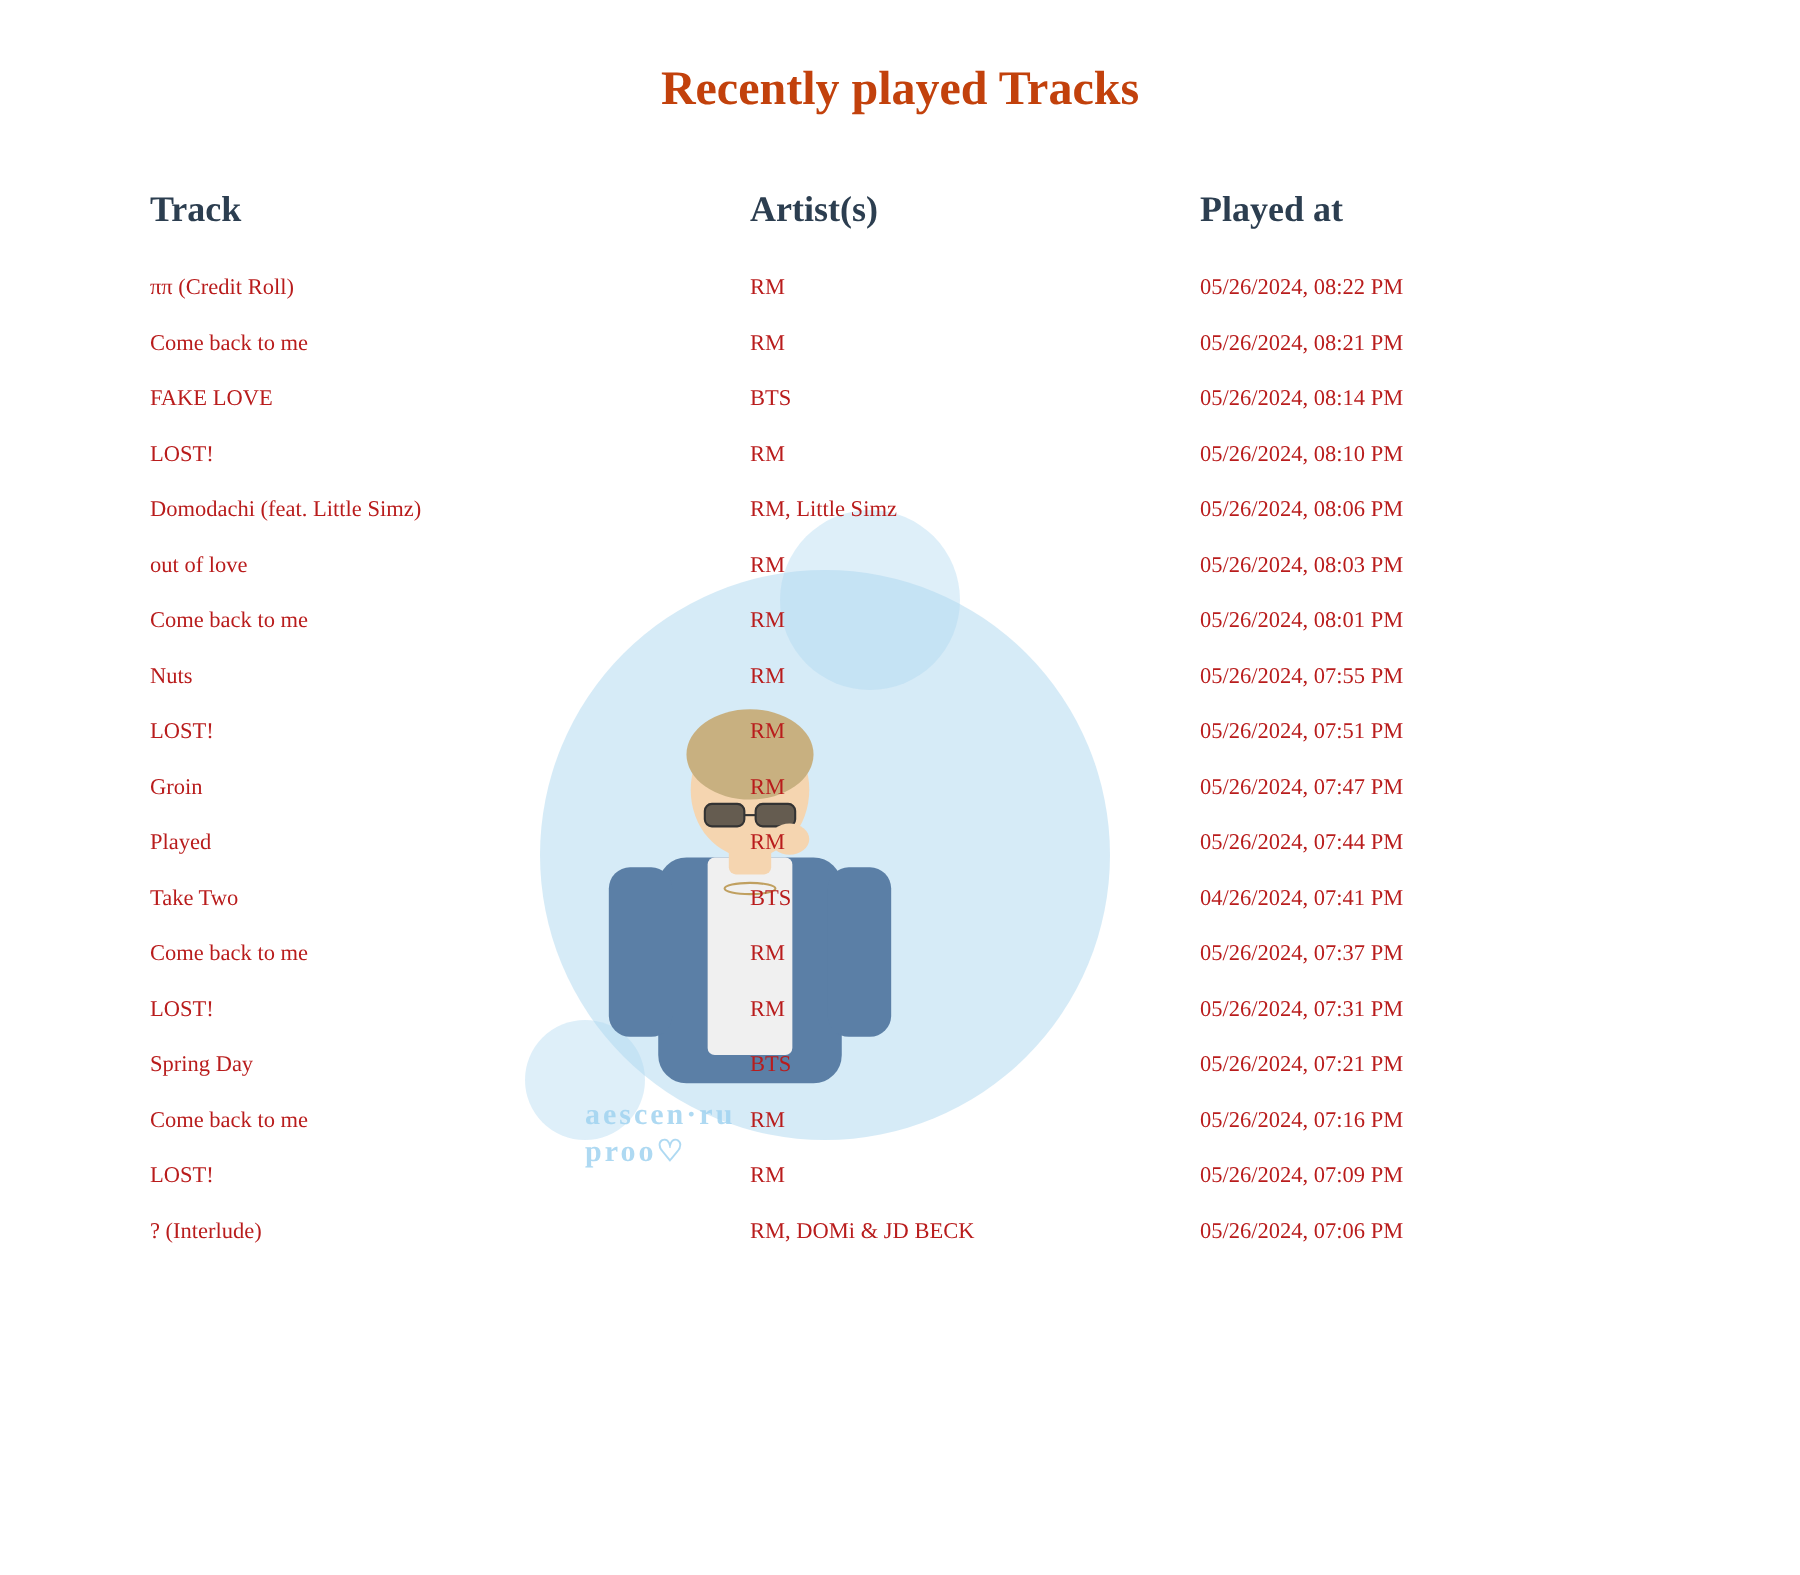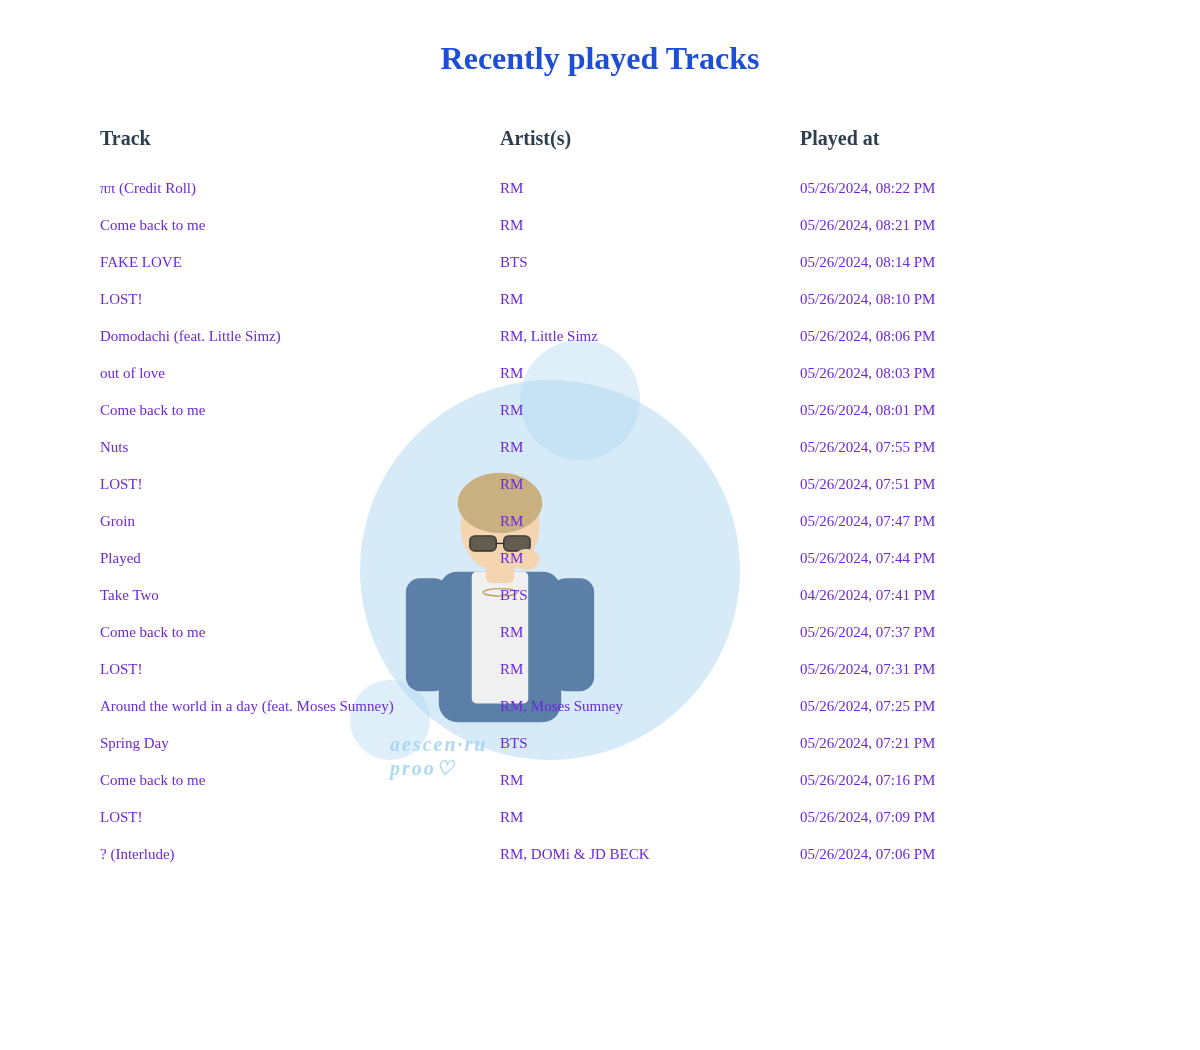--- a/index.html
+++ b/index.html
@@ -21,45 +21,45 @@
     .page-container {
       width: 1200px;
       padding: 40px 100px;
       position: relative;
     }
 
     .page-title {
       text-align: center;
       font-size: 32px;
       font-weight: bold;
-      color: #1d4ed8;
+      color: #c2410c;
       margin-bottom: 40px;
       font-family: Georgia, serif;
     }
 
     .tracks-table {
       width: 100%;
       border-collapse: collapse;
       position: relative;
       z-index: 2;
     }
 
     .tracks-table thead tr th {
       text-align: left;
-      font-size: 20px;
+      font-size: 24px;
       font-weight: bold;
       color: #2c3e50;
       padding: 10px 0 20px 0;
       border-bottom: none;
     }
 
     .tracks-table tbody tr td {
       padding: 10px 0;
       font-size: 15px;
-      color: #6d28d9;
+      color: #b91c1c;
       vertical-align: top;
       border: none;
     }
 
     .col-track {
       width: 40%;
     }
 
     .col-artist {
       width: 30%;
@@ -117,21 +117,20 @@
 
     .wm-text-block {
       position: absolute;
       bottom: 20px;
       left: 50px;
       color: rgba(160, 210, 240, 0.85);
       font-size: 20px;
       font-weight: bold;
       font-family: Georgia, serif;
       letter-spacing: 2px;
-      font-style: italic;
     }
   </style>
 </head>
 <body>
 
 <div class="page-container">
   <h1 class="page-title">Recently played Tracks</h1>
 
   <div class="watermark-overlay">
     <div class="blue-blob blob1"></div>
@@ -241,25 +240,20 @@
           <td class="col-track">Come back to me</td>
           <td class="col-artist">RM</td>
           <td class="col-played">05/26/2024, 07:37 PM</td>
         </tr>
         <tr>
           <td class="col-track">LOST!</td>
           <td class="col-artist">RM</td>
           <td class="col-played">05/26/2024, 07:31 PM</td>
         </tr>
         <tr>
-          <td class="col-track">Around the world in a day (feat. Moses Sumney)</td>
-          <td class="col-artist">RM, Moses Sumney</td>
-          <td class="col-played">05/26/2024, 07:25 PM</td>
-        </tr>
-        <tr>
           <td class="col-track">Spring Day</td>
           <td class="col-artist">BTS</td>
           <td class="col-played">05/26/2024, 07:21 PM</td>
         </tr>
         <tr>
           <td class="col-track">Come back to me</td>
           <td class="col-artist">RM</td>
           <td class="col-played">05/26/2024, 07:16 PM</td>
         </tr>
         <tr>

